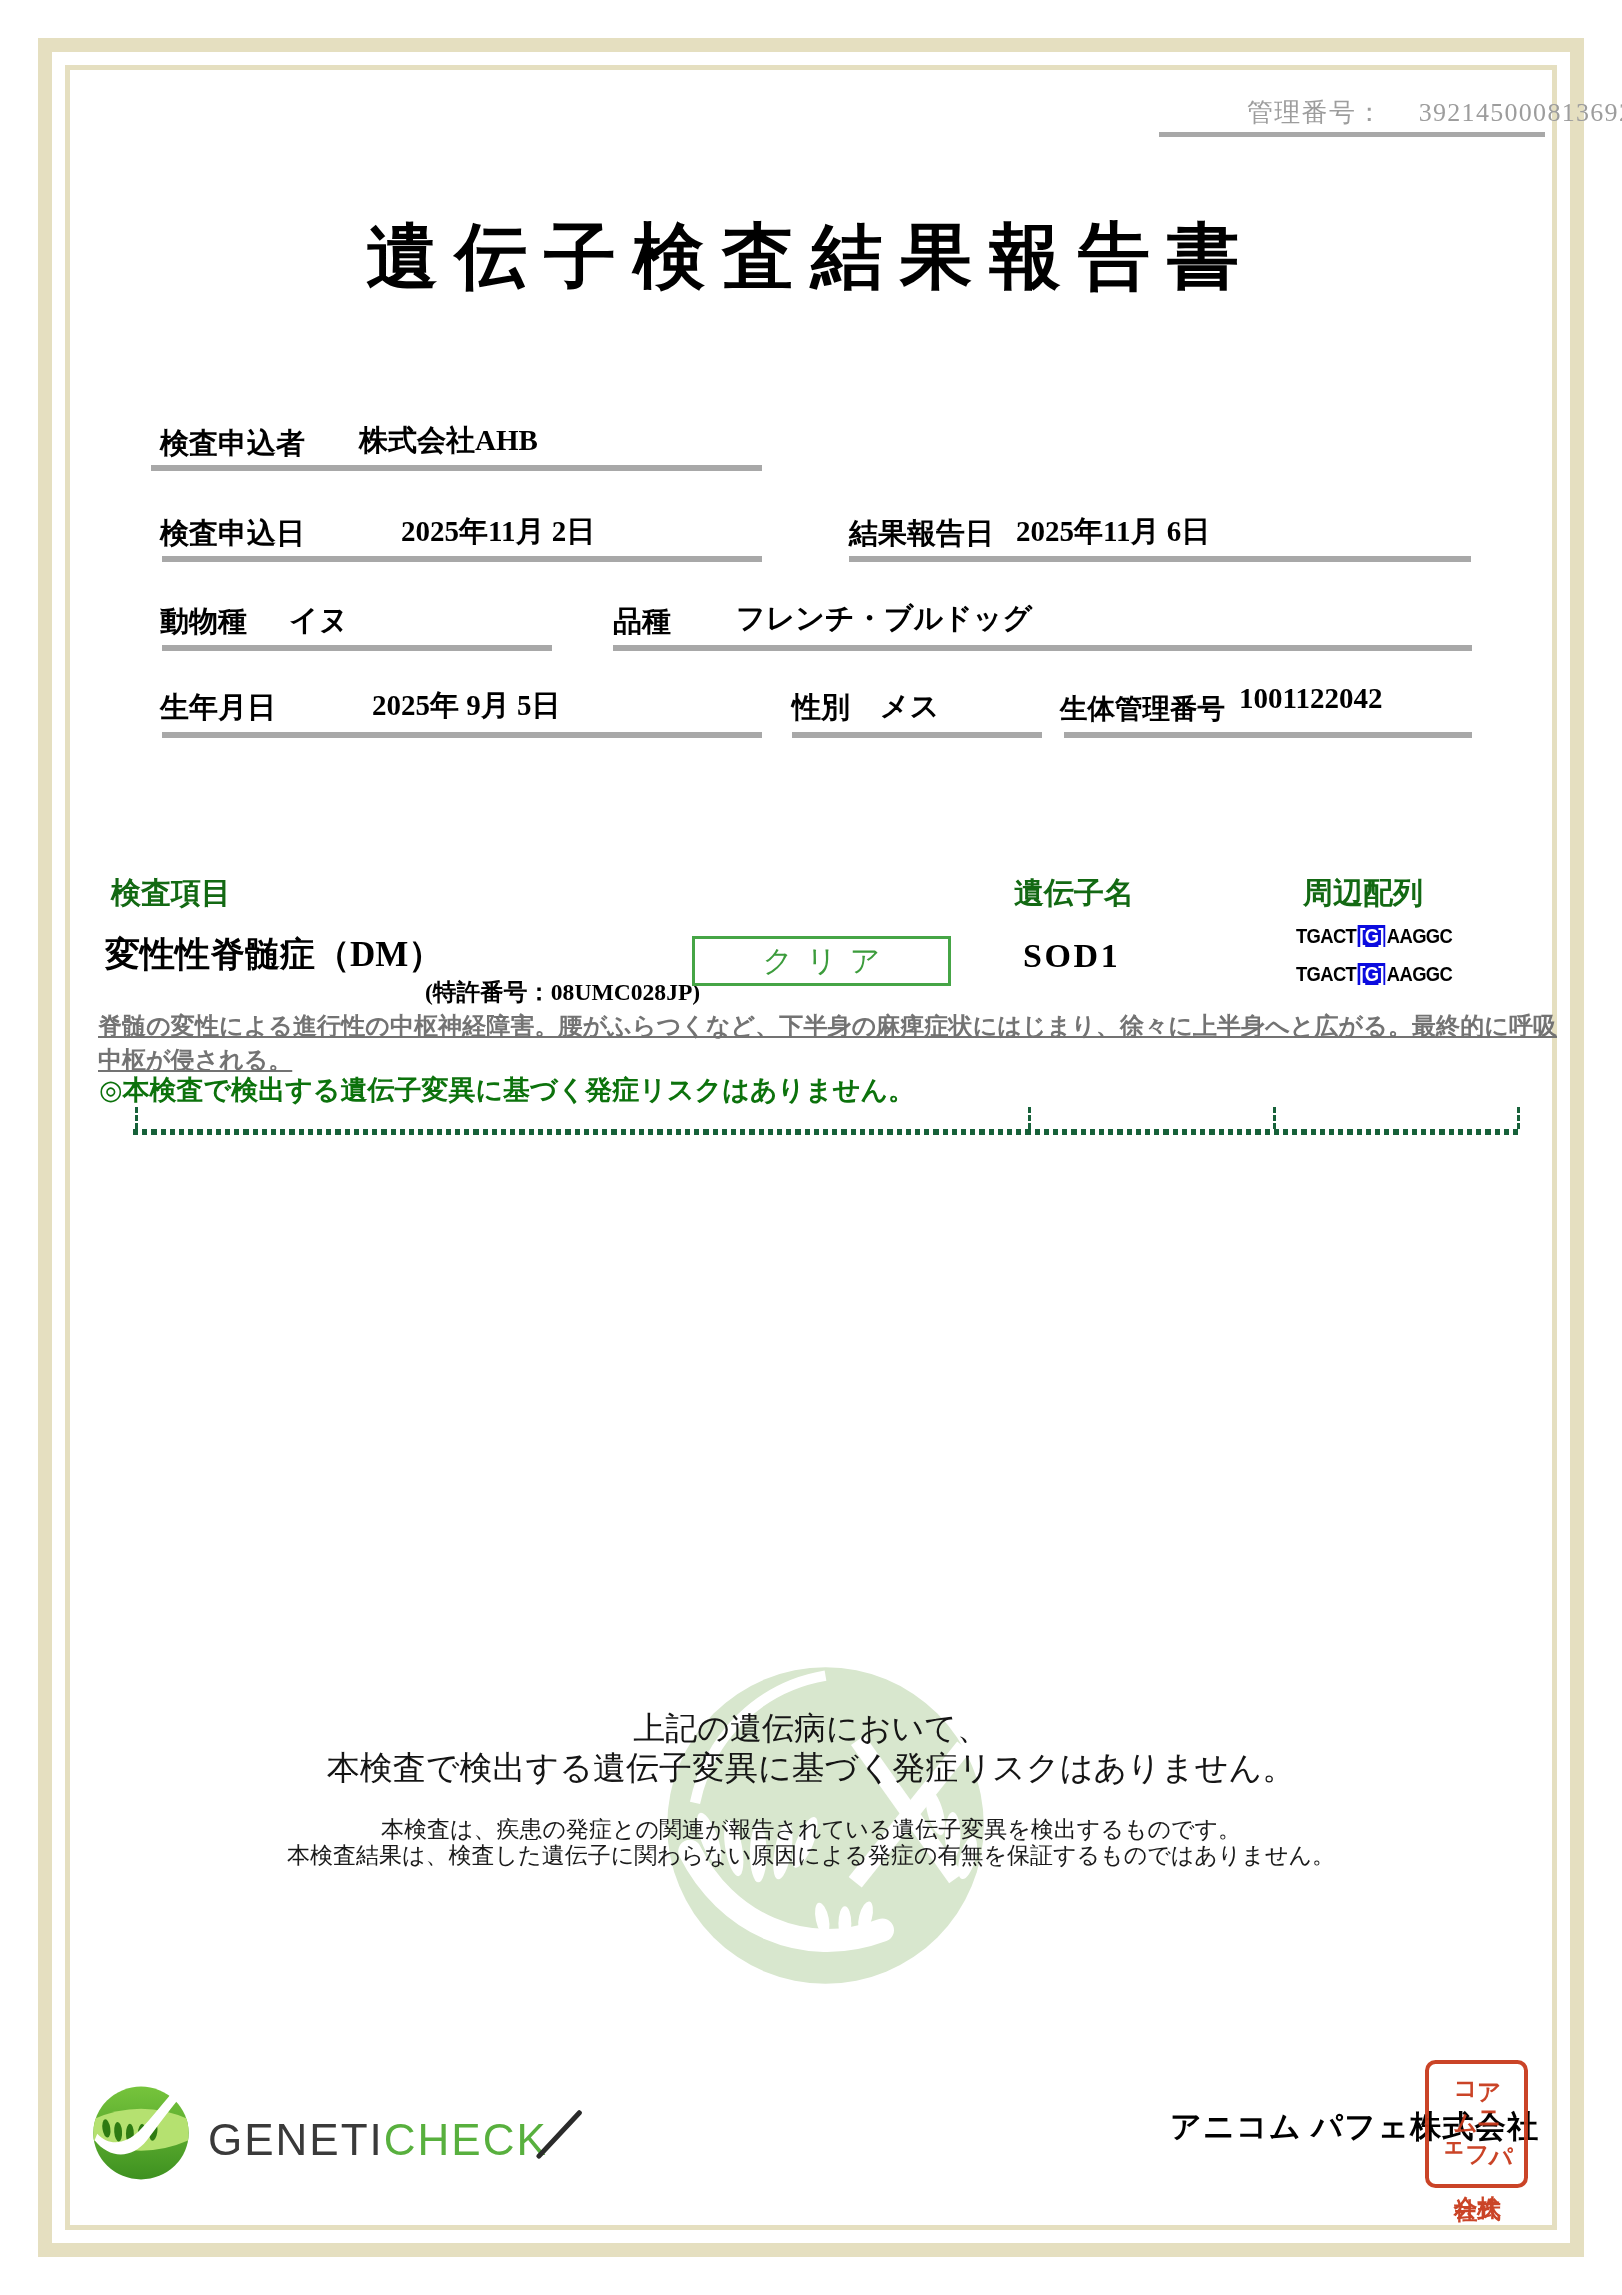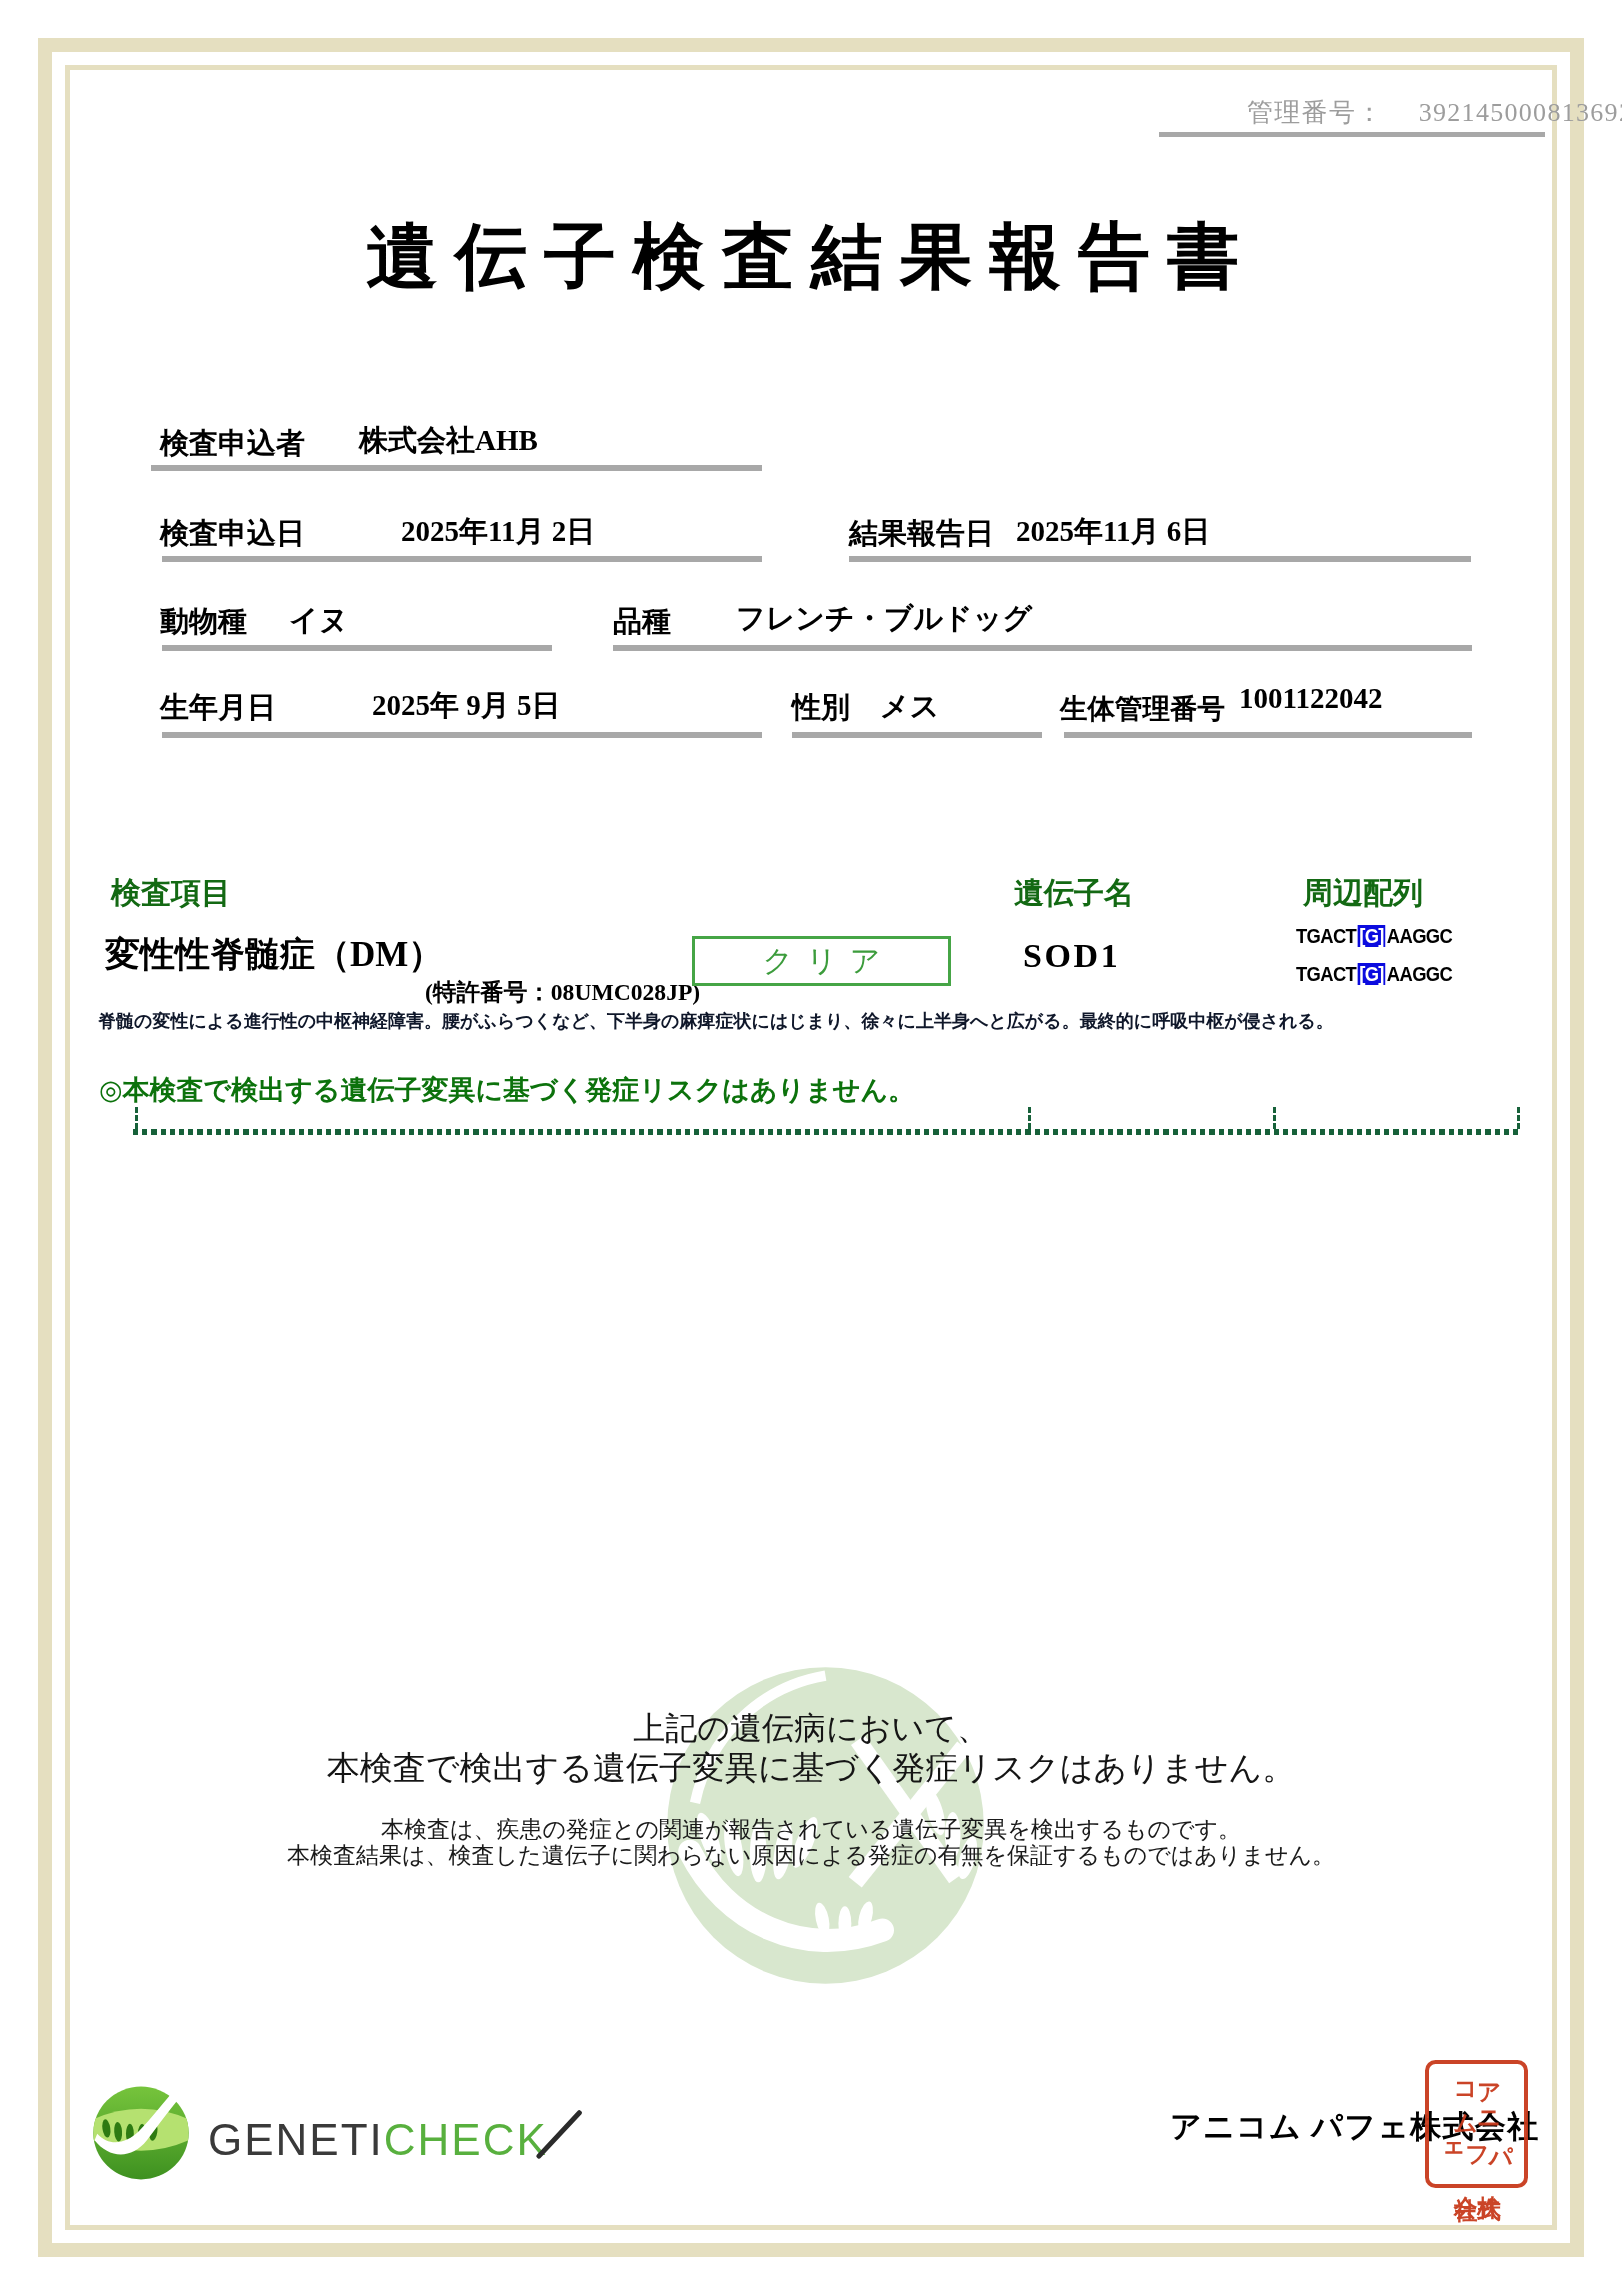--- a/index.html
+++ b/index.html
@@ -38,21 +38,21 @@
     width:259px;height:50px;border:3.3px solid #46a546;background:#fff;
     display:flex;align-items:center;justify-content:center;box-sizing:border-box;
   }
   .status-text{color:#3c9c3c;font-size:30px;letter-spacing:13px;padding-left:13px;white-space:nowrap;}
 
   .gene{font-size:34px;font-weight:700;color:#000;letter-spacing:2.6px;white-space:nowrap;}
   .seq{font-family:"Liberation Sans","DejaVu Sans",sans-serif;font-size:20px;font-weight:700;
        letter-spacing:-0.7px;color:#000;white-space:nowrap;transform:scaleX(.92);transform-origin:left;}
   .seq .variant{background:#0b0bdf;color:#ffffff;padding:0 1.3px;margin:0 2px;}
 
-  .desc{font-size:18px;font-weight:700;color:#0f172a;line-height:1.42;text-align:justify;}
+  .desc{font-size:24px;font-weight:700;color:#737373;line-height:1.42;text-align:justify;text-decoration:underline;}
   .risk-note{color:#0c720c;font-size:27px;font-weight:700;white-space:nowrap;}
 
   .dash-line{height:5.9px;background:repeating-linear-gradient(90deg,#17613a 0 5.2px,rgba(0,0,0,0) 5.2px 9.2px);}
   .dash-tick{width:0;height:22px;border-left:3.3px dashed #17613a;}
 
   .sum-big{width:100%;text-align:center;color:#151515;font-weight:500;white-space:nowrap;}
   .sum-l1{font-size:32px;}
   .sum-l2{font-size:33px;}
   .sum-note{width:100%;text-align:center;color:#1a1a1a;font-size:23px;white-space:nowrap;}
 

